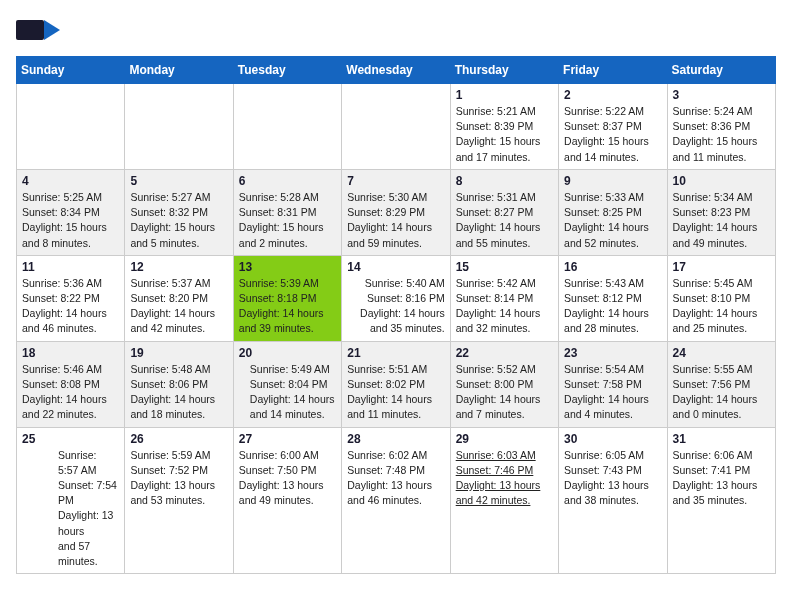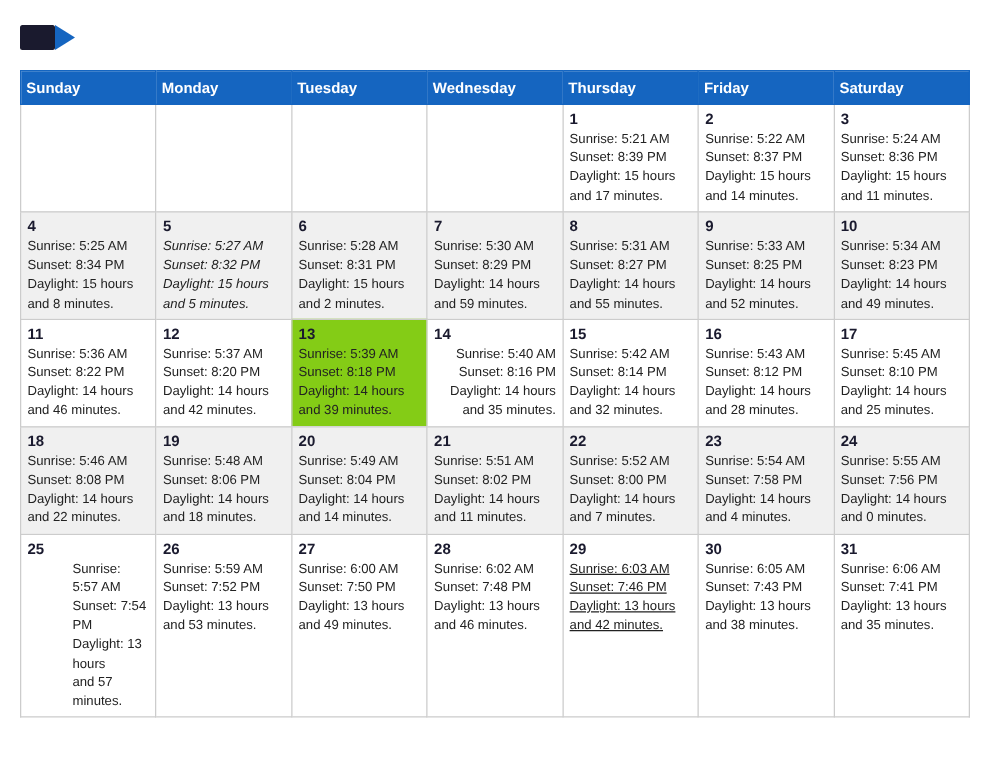--- a/index.html
+++ b/index.html
@@ -152,21 +152,21 @@
       <tr>
         <td style="background: rgb(240, 240, 240);">
           <span class="day-number">4</span>
           <div class="day-info" style="white-space: pre-line;">Sunrise: 5:25 AM
 Sunset: 8:34 PM
 Daylight: 15 hours
 and 8 minutes.</div>
         </td>
         <td style="background: rgb(240, 240, 240);">
           <span class="day-number">5</span>
-          <div class="day-info" style="white-space: pre-line; font-style: italic;">Sunrise: 5:27 AM
+          <div class="day-info" style="white-space: pre-line;">Sunrise: 5:27 AM
 Sunset: 8:32 PM
 Daylight: 15 hours
 and 5 minutes.</div>
         </td>
         <td style="background: rgb(240, 240, 240);">
           <span class="day-number">6</span>
           <div class="day-info" style="white-space: pre-line;">Sunrise: 5:28 AM
 Sunset: 8:31 PM
 Daylight: 15 hours
 and 2 minutes.</div>
@@ -261,21 +261,21 @@
         </td>
         <td style="background: rgb(240, 240, 240);">
           <span class="day-number">19</span>
           <div class="day-info" style="white-space: pre-line;">Sunrise: 5:48 AM
 Sunset: 8:06 PM
 Daylight: 14 hours
 and 18 minutes.</div>
         </td>
         <td style="background: rgb(240, 240, 240);">
           <span class="day-number">20</span>
-          <div class="day-info" style="white-space: pre-line;">Sunrise: 5:49 AM
+          <div class="day-info" style="white-space: pre-line; margin-left: 11px;">Sunrise: 5:49 AM
 Sunset: 8:04 PM
 Daylight: 14 hours
 and 14 minutes.</div>
         </td>
         <td style="background: rgb(240, 240, 240);">
           <span class="day-number">21</span>
           <div class="day-info" style="white-space: pre-line;">Sunrise: 5:51 AM
 Sunset: 8:02 PM
 Daylight: 14 hours
 and 11 minutes.</div>

